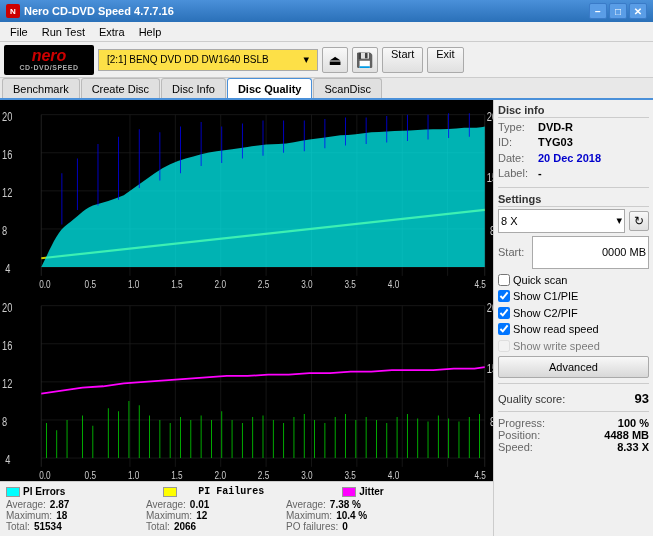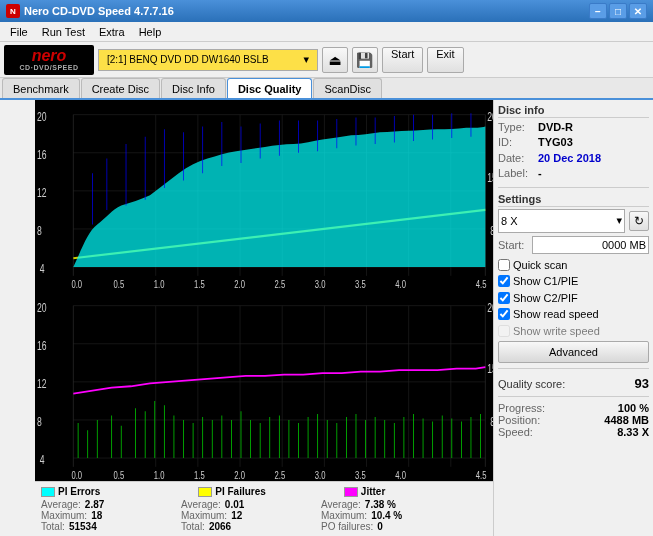--- a/index.html
+++ b/index.html
@@ -130,21 +130,20 @@
       background: white;
       border-color: #4a90d9;
       font-weight: bold;
       color: #000;
     }
     
     .main-content {
       display: flex;
       height: calc(536px - 22px - 20px - 36px - 22px);
       background: #0f172a;
-      margin-left: 35px;
     }
     
     .right-panel {
       width: 160px;
       background: #f0f0f0;
       padding: 4px;
       border-left: 1px solid #ccc;
       display: flex;
       flex-direction: column;
       gap: 3px;
@@ -188,21 +187,21 @@
       width: 20px; height: 20px;
       border: 1px solid #aaa;
       background: linear-gradient(to bottom, #f8f8f8, #e0e0e0);
       cursor: pointer;
       font-size: 12px;
       display: flex; align-items: center; justify-content: center;
       border-radius: 2px;
     }
     .mb-input {
       width: 100%;
-      height: 18px;
+      height: 33px;
       border: 1px solid #aaa;
       background: white;
       font-size: 11px;
       padding: 0 2px;
       text-align: right;
     }
     .mb-row {
       display: flex;
       align-items: center;
       gap: 4px;
@@ -459,21 +458,21 @@
         <text x="460" y="128" fill="#ccc" font-size="8" font-family="Arial">4.5</text>
       </svg>
     </div>
 
     <div style="background:#f0f0f0; padding:4px 6px; border-top:1px solid #ccc;">
       <div style="display:flex; gap:8px; align-items:center; margin-bottom:2px;">
         <div style="display:flex; align-items:center; gap:3px;">
           <div style="width:14px;height:10px;background:cyan;border:1px solid #999;"></div>
           <span style="font-size:10px;font-weight:bold;">PI Errors</span>
         </div>
-        <div style="display:flex; align-items:center; gap:3px; margin-left:90px;">
+        <div style="display:flex; align-items:center; gap:21px; margin-left:90px;font-family:Liberation Mono, monospace;">
           <div style="width:14px;height:10px;background:#ffff00;border:1px solid #999;"></div>
           <span style="font-size:10px;font-weight:bold;">PI Failures</span>
         </div>
         <div style="display:flex; align-items:center; gap:3px; margin-left:70px;">
           <div style="width:14px;height:10px;background:#ff00ff;border:1px solid #999;"></div>
           <span style="font-size:10px;font-weight:bold;">Jitter</span>
         </div>
       </div>
       <div style="display:flex; gap:0;">
 

